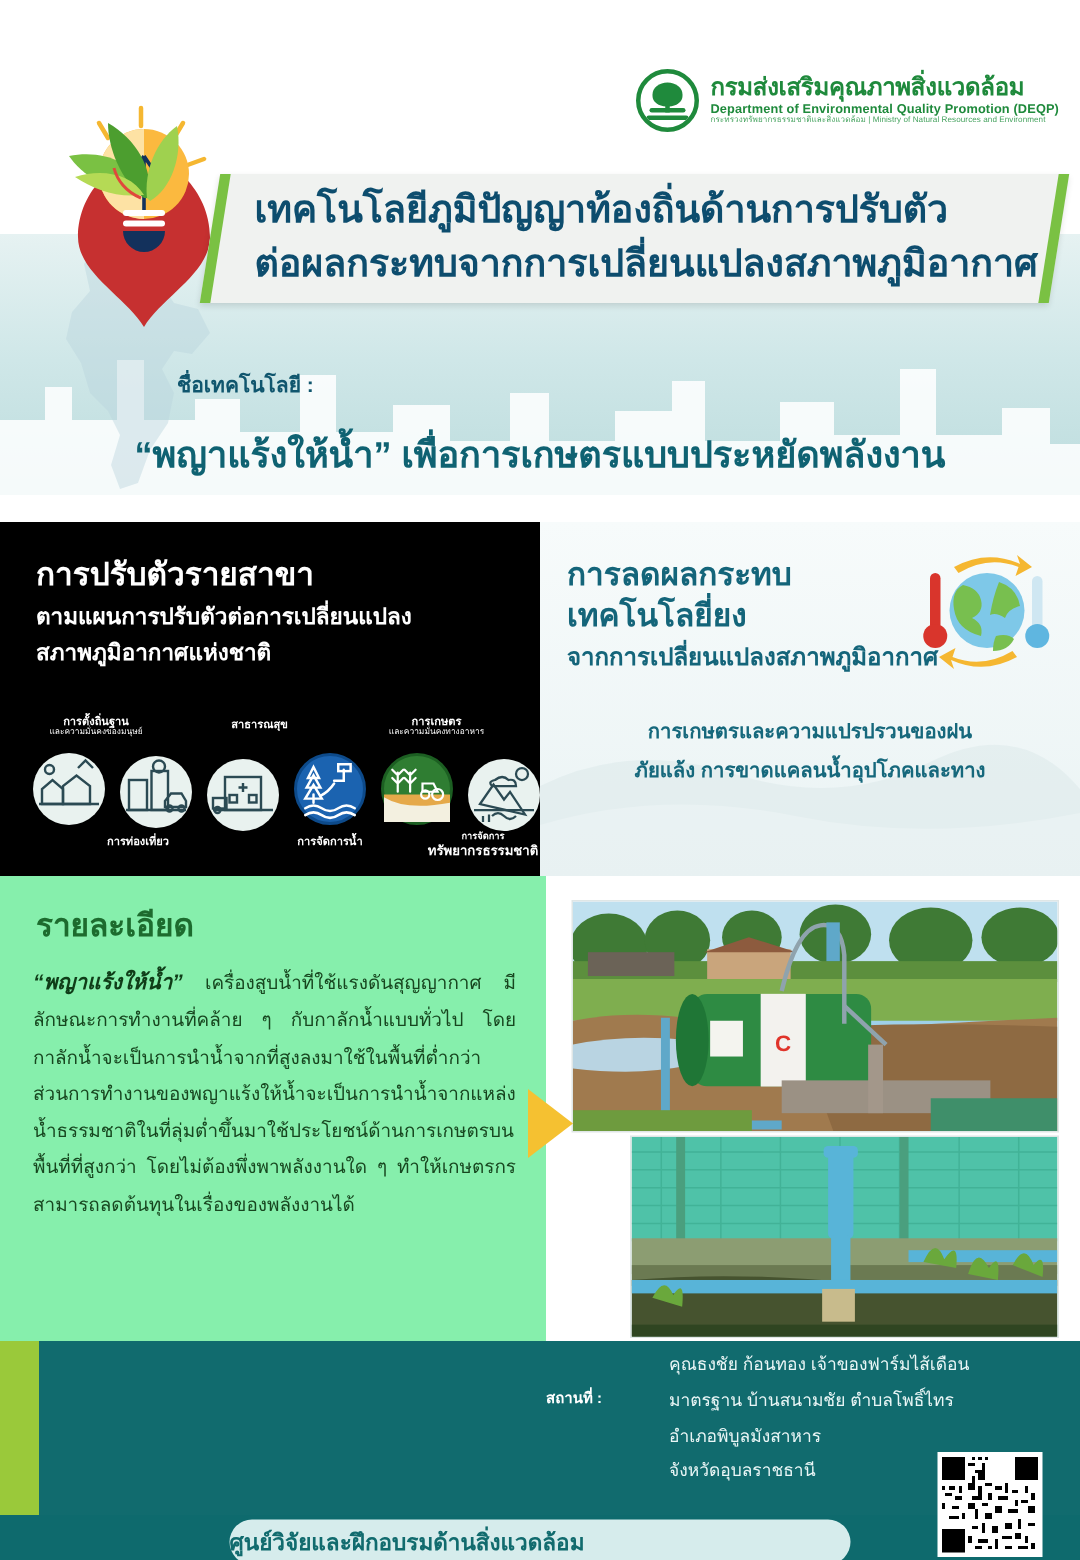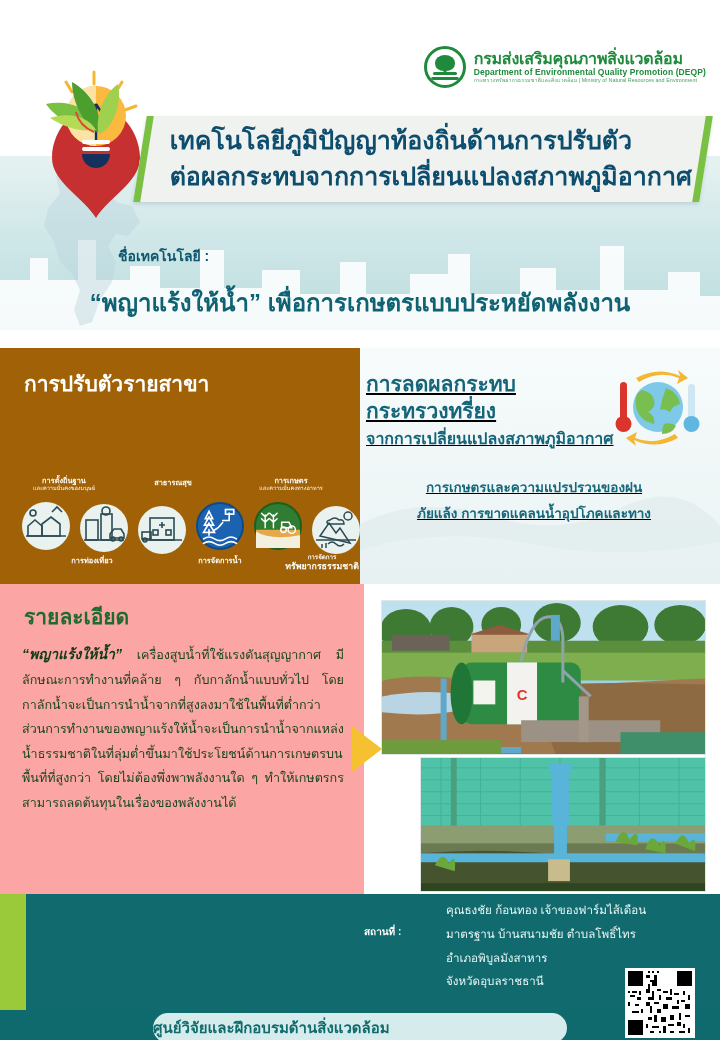--- a/index.html
+++ b/index.html
@@ -42,43 +42,43 @@
   .title-inner { transform:skewX(9deg); padding:7px 0 0 22px; }
   .title-inner .t1,.title-inner .t2 {
     font-size:25px; font-weight:bold; color:#0d4d6e; line-height:1.42; white-space:nowrap;
   }
   .tech-label { position:absolute; left:118px; top:215px; font-size:14px; font-weight:bold; color:#10566e; }
   .tech-name { position:absolute; left:0; top:253px; width:720px; text-align:center;
     font-size:24px; font-weight:bold; color:#0f6272; }
 
   
   .panels { position:absolute; left:0; top:318px; width:720px; height:236px; display:flex; }
-  .panel-left { width:360px; background:#a16207; color:#fff; padding:22px 18px 15px 24px; position:relative; }
-  .panel-right { width:360px; background:linear-gradient(180deg,#f7fbfb 0%,#eaf3f4 100%); padding:22px 18px 0 6px; position:relative; overflow:hidden;text-decoration:underline; }
+  .panel-left { width:360px; background:#000000; color:#fff; padding:22px 18px 15px 24px; position:relative; }
+  .panel-right { width:360px; background:linear-gradient(180deg,#f7fbfb 0%,#eaf3f4 100%); padding:22px 18px 0 18px; position:relative; overflow:hidden; }
   .panel-right .hills { position:absolute; left:0; bottom:0; width:360px; height:120px; opacity:.5; }
 
   .pl-h1 { font-size:21px; font-weight:bold; line-height:1.3; }
   .pl-h2 { font-size:15px; font-weight:bold; line-height:1.55; margin-top:3px; }
 
   .pr-h1 { font-size:21px; font-weight:bold; color:#14657a; line-height:1.3; position:relative; z-index:2; }
   .pr-h2 { font-size:16px; font-weight:bold; color:#14657a; line-height:1.5; margin-top:2px; position:relative; z-index:2; }
   .globe-icon { position:absolute; right:20px; top:18px; width:92px; height:82px; z-index:2; }
   .pr-body { position:relative; z-index:2; margin-top:24px; text-align:center; padding:0 8px; }
   .pr-body div { font-size:13.5px; font-weight:bold; color:#16687c; line-height:1.95; }
 
   
   .sectors { position:absolute; left:8px; top:128px; width:352px; height:106px; }
   .sec { position:absolute; width:48px; height:48px; border-radius:50%; background:#e9f2ef; }
   .sec.hl-blue { background:#1b63b0; border:2px solid #0d4a8a; }
   .sec.hl-green { background:#2f7d32; border:2px solid #1c5f22; }
   .sec-cap { position:absolute; font-size:7.4px; font-weight:bold; color:#ffffff; text-align:center; line-height:1.25; white-space:nowrap; }
   .sec-cap .sub { font-size:5.6px; font-weight:normal; display:block; }
 
   
-  .details { position:absolute; left:0; top:554px; width:364px; height:310px; background:#fca5a5; }
+  .details { position:absolute; left:0; top:554px; width:364px; height:310px; background:#86efac; }
   .details-h { font-size:21px; font-weight:bold; color:#1d6b2e; padding:16px 0 6px 24px; }
   .details-body { padding:2px 20px 0 22px; }
   .details-body p { font-size:12.6px; color:#17461f; line-height:1.95; text-align:justify; text-indent:0; }
   .dq { font-weight:bold; font-style:italic; font-size:14px; color:#0f3d18; }
   .arrow { position:absolute; left:352px; top:696px; width:0; height:0;
     border-top:23px solid transparent; border-bottom:23px solid transparent; border-left:30px solid #f5c131; z-index:5; }
   .green-strip { position:absolute; left:0; top:864px; width:26px; height:116px; background:#9ac93a; }
 
   
   .photo1 { position:absolute; left:381px; top:570px; width:325px; height:155px; overflow:hidden; border:1px solid #dfe6e6; }
@@ -161,20 +161,24 @@
     </div>
 
     <div class="tech-label">ชื่อเทคโนโลยี :</div>
     <div class="tech-name">“พญาแร้งให้น้ำ” เพื่อการเกษตรแบบประหยัดพลังงาน</div>
   </div>
 
   <div class="panels">
 
     <div class="panel-left">
       <div class="pl-h1">การปรับตัวรายสาขา</div>
+      <div class="pl-h2">
+        <div>ตามแผนการปรับตัวต่อการเปลี่ยนแปลง</div>
+        <div>สภาพภูมิอากาศแห่งชาติ</div>
+      </div>
 
       <div class="sectors">
 
         <div class="sec-cap" style="left:6px;top:0;width:100px;">
           <span>การตั้งถิ่นฐาน</span>
           <span class="sub">และความมั่นคงของมนุษย์</span>
         </div>
         <div class="sec-cap" style="left:120px;top:2px;width:90px;">
           <span>สาธารณสุข</span>
         </div>
@@ -286,21 +290,21 @@
         <path d="M34,24 q10,2 12,10 t-6,12 q8,4 6,12 q-16,-4 -18,-18 q-2,-12 6,-16z" fill="#78bf4f"></path>
         <path d="M58,22 q12,4 14,16 q-8,2 -10,8 q-6,-4 -10,-2 q2,-12 6,-22z" fill="#78bf4f"></path>
         <path d="M56,58 q8,-2 12,2 q-4,8 -14,8 q0,-6 2,-10z" fill="#78bf4f"></path>
         <rect x="12" y="16" width="7" height="38" rx="3.5" fill="#d9352c"></rect>
         <circle cx="15.5" cy="58" r="8" fill="#d9352c"></circle>
         <rect x="80" y="18" width="7" height="36" rx="3.5" fill="#cfe7f2"></rect>
         <circle cx="83.5" cy="58" r="8" fill="#5fb6e0"></circle>
       </svg>
 
       <div class="pr-h1">การลดผลกระทบ</div>
-      <div class="pr-h1">กระทรวงทรี่ยง</div>
+      <div class="pr-h1">เทคโนโลยี่ยง</div>
       <div class="pr-h2">จากการเปลี่ยนแปลงสภาพภูมิอากาศ</div>
 
       <div class="pr-body">
         <div>การเกษตรและความแปรปรวนของฝน</div>
         <div>ภัยแล้ง การขาดแคลนน้ำอุปโภคและทาง</div>
       </div>
     </div>
   </div>
 
   <div class="details">

